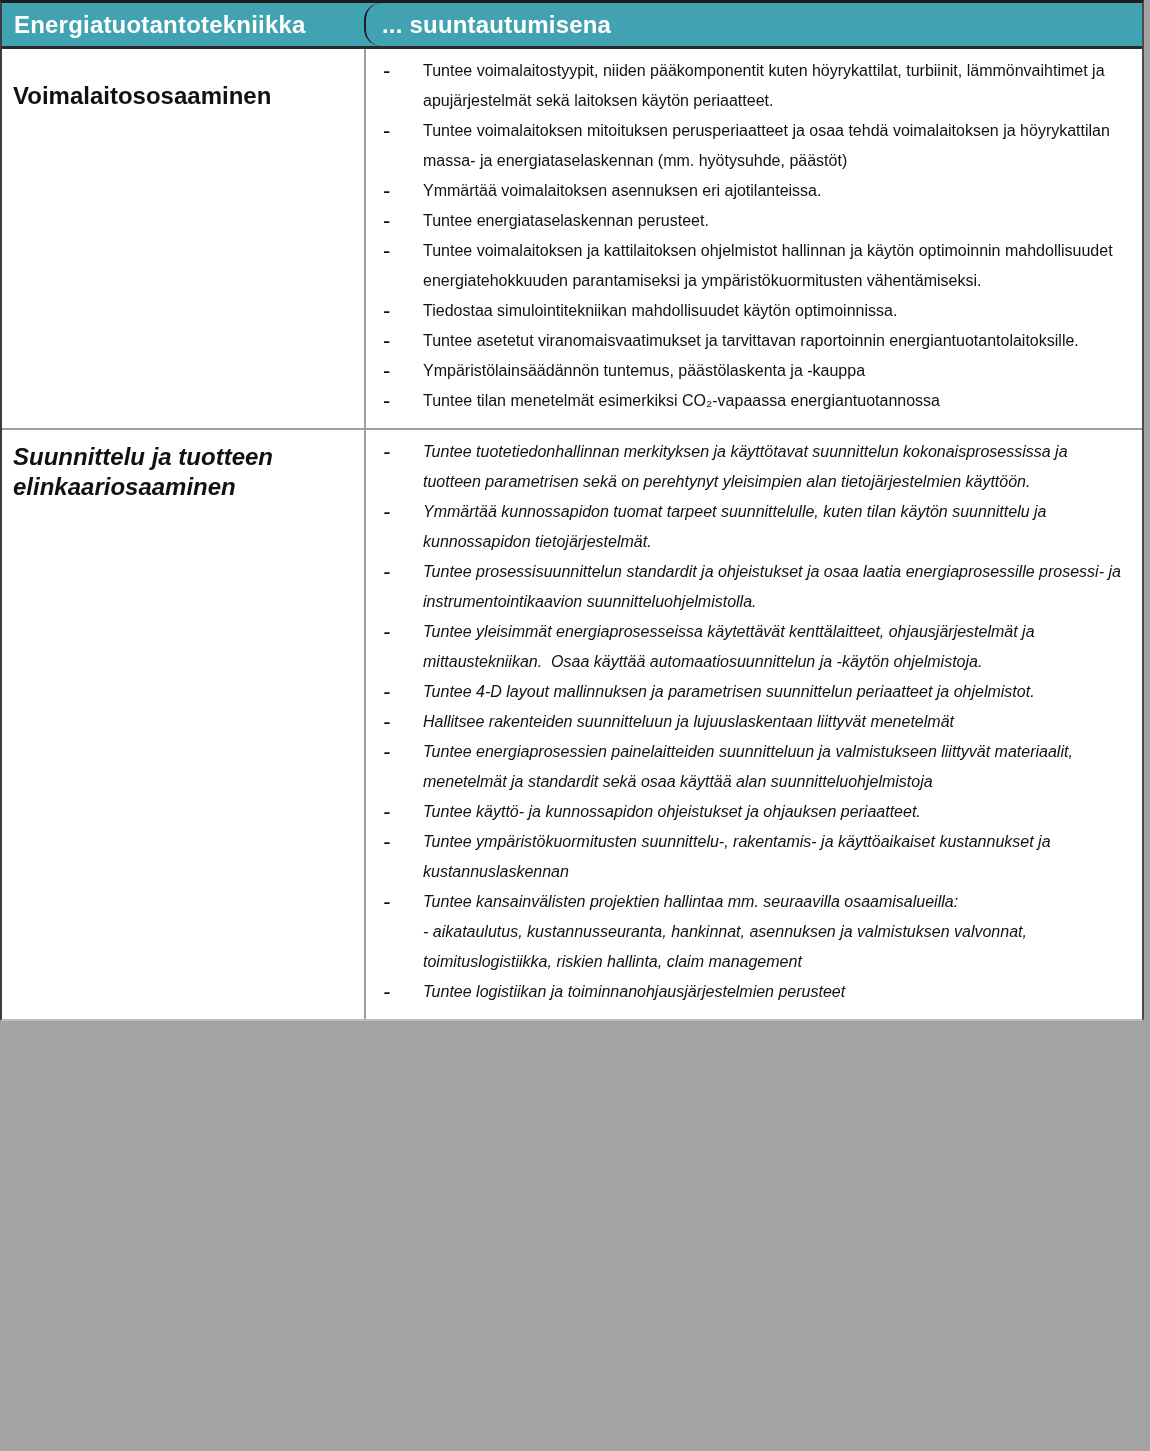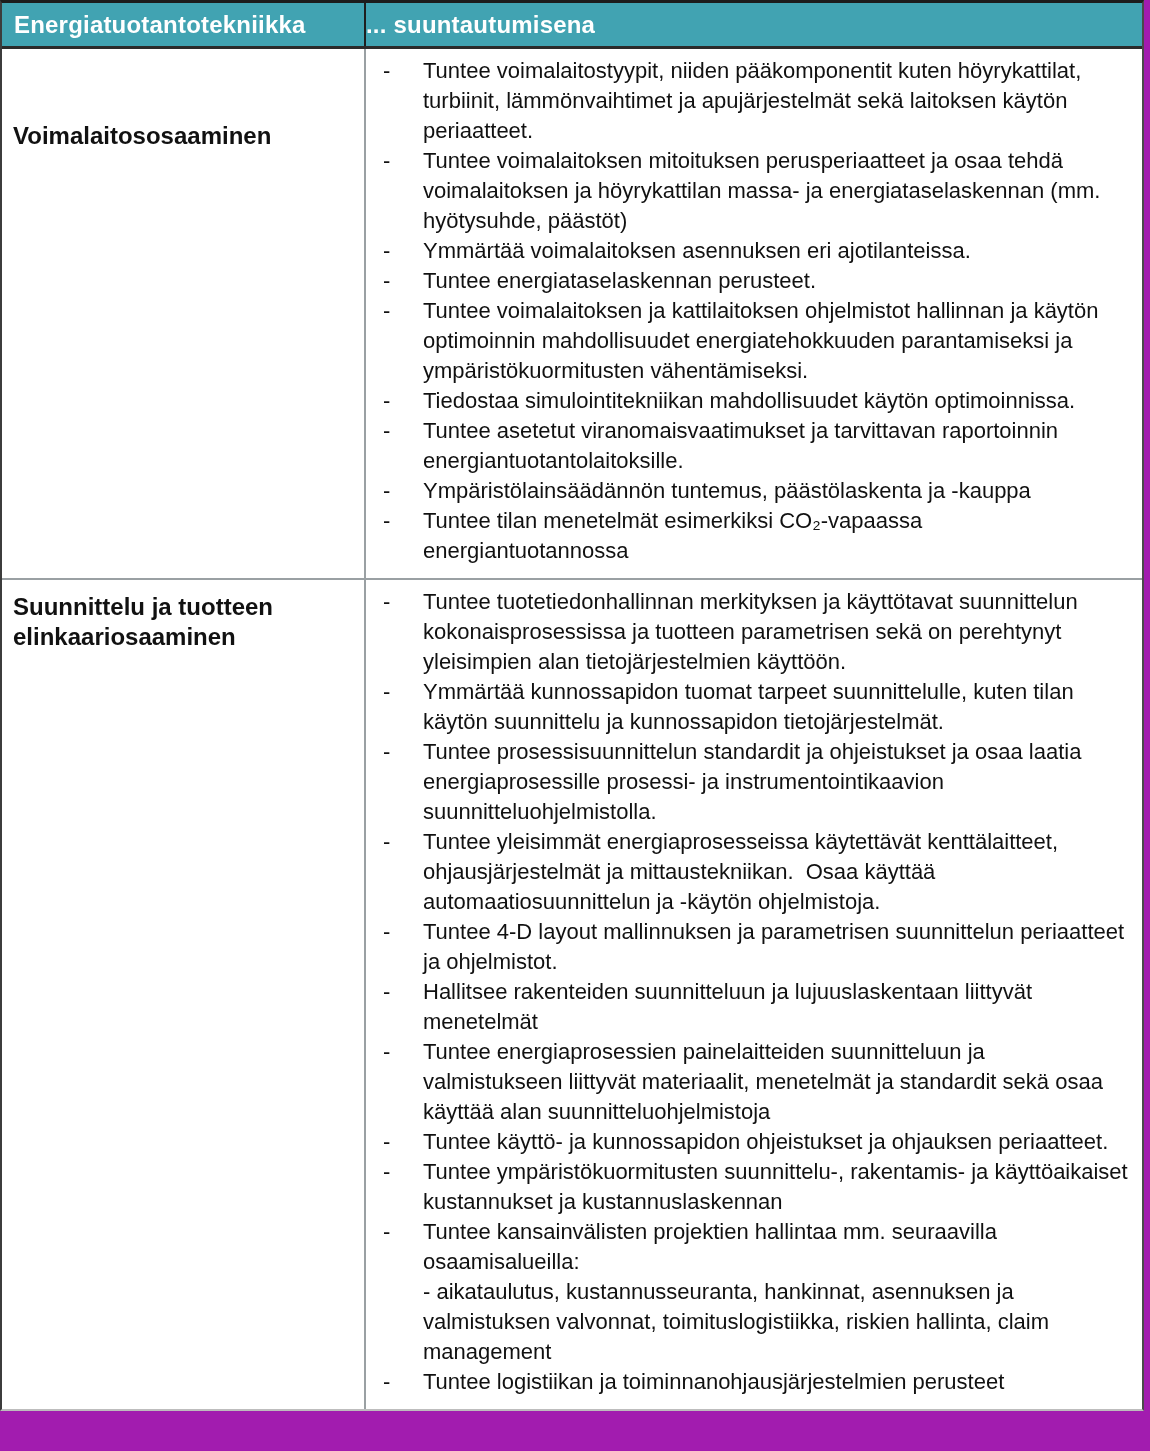--- a/index.html
+++ b/index.html
@@ -6,21 +6,21 @@
   html, body {
     margin: 0;
     padding: 0;
     background: #ffffff;
     font-family: "Liberation Sans", "DejaVu Sans", sans-serif;
   }
   .page {
     position: relative;
     width: 1150px;
     height: 1451px;
-    background: #a21caf;
+    background: #a3a3a3;
     overflow: hidden;
   }
   .tbl {
     position: absolute;
     top: 0;
     left: 0;
     width: 1144px;
     border-top: 3px solid #1c1c1c;
     border-left: 2px solid #3c3c3c;
     border-right: 2px solid #4a4a4a;
@@ -36,52 +36,53 @@
   .th {
     color: #ffffff;
     font-weight: bold;
     font-size: 24px;
     line-height: 28px;
     padding: 8px 12px 7px 12px;
     letter-spacing: 0.2px;
   }
   .th-right {
     border-left: 2px solid #1e1e1e;
-    padding-left: 0;
+    padding-left: 16px;
+    border-radius: 17px;
   }
   .row {
     display: grid;
     grid-template-columns: 362px 1fr;
     border-bottom: 2px solid #9aa0a3;
   }
-  .row:last-child { border-bottom: none; }
+  .row:last-child { border-bottom: none; font-style: italic; }
   .cell-label {
     font-weight: bold;
     font-size: 24px;
     line-height: 30px;
     color: #111;
     padding: 12px 14px 10px 11px;
   }
-  .row-0 .cell-label { padding-top: 32px; margin-top: 40px; }
+  .row-0 .cell-label { padding-top: 32px; }
   .cell-bullets {
     border-left: 2px solid #9aa0a3;
     padding: 7px 14px 12px 0;
   }
   .bullet {
     display: grid;
     grid-template-columns: 40px 1fr;
     padding-left: 17px;
   }
   .dash {
     font-size: 22px;
     line-height: 30px;
     color: #111;
   }
   .btext {
-    font-size: 22px;
+    font-size: 16px;
     line-height: 30px;
     color: #111;
     white-space: pre-wrap;
   }
 </style>
 </head>
 <body>
 
 <div class="page">
   <div class="tbl">

